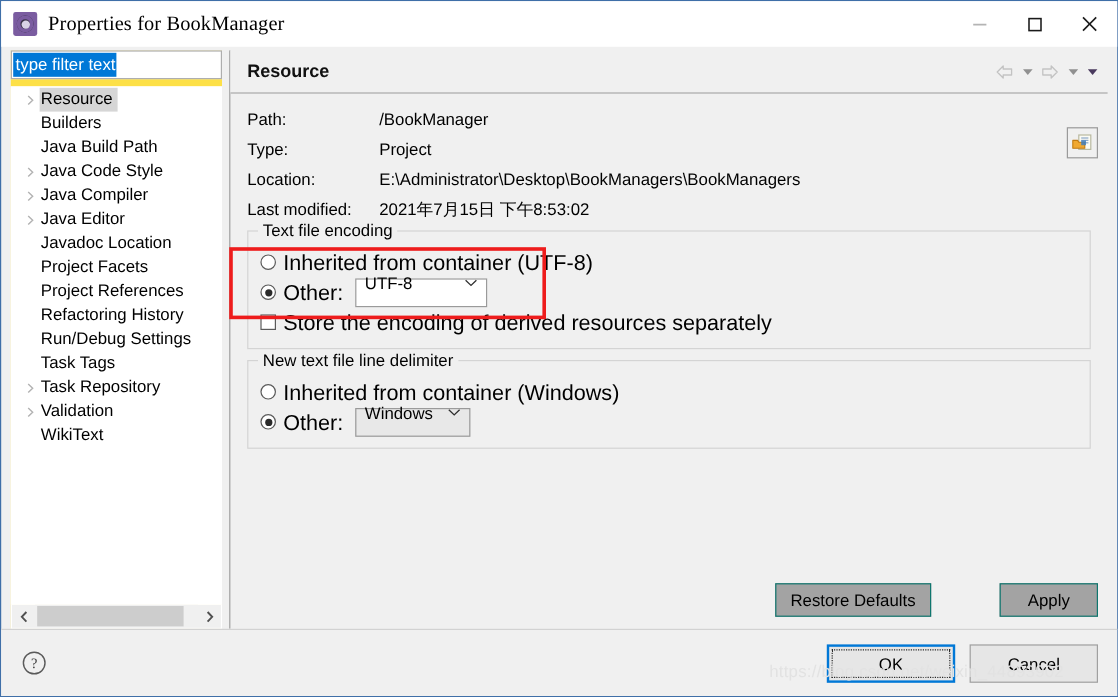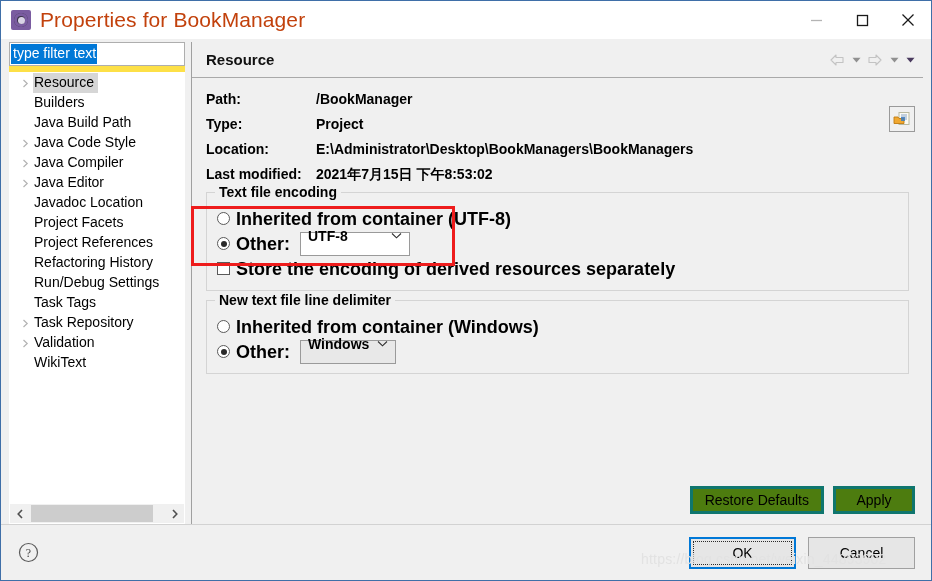--- a/index.html
+++ b/index.html
@@ -41,23 +41,24 @@
     box-shadow: inset 0 0 0 3px #7a5ca0;
   }
   .title-icon::after {
     content: "";
     position: absolute; left: 6.5px; top: 6.5px;
     width: 7px; height: 7px;
     border-radius: 50%;
     background: #d9d3e6;
   }
   .title-text {
-    font-size: 21px; color: #c2410c;
+    font-size: 17px; color: #000000;
     letter-spacing: .1px;
     white-space: nowrap;
+    font-family: Liberation Serif, serif;
   }
   .win-controls {
     position: absolute; right: 0; top: 0;
     height: 38px; display: flex;
   }
   .win-btn {
     width: 46px; height: 38px;
     display: flex; align-items: center; justify-content: center;
     background: transparent;
   }
@@ -170,21 +171,20 @@
   }
   .nav-drop {
     width: 14px; height: 22px;
     display: flex; align-items: center; justify-content: center;
   }
   .content-main {
     flex: 1 1 auto;
     padding: 12px 14px 0 14px;
     position: relative;
     min-height: 0;
-    font-weight: bold;
   }
 
   
   .prop-row {
     display: flex; align-items: flex-start;
     margin-bottom: 7px;
   }
   .prop-label {
     width: 110px; min-width: 110px;
     font-size: 14px; color: #000;
@@ -281,26 +281,27 @@
 
   
   .content-footer {
     display: flex; justify-content: flex-end;
     align-items: center;
     gap: 9px;
     padding: 0 8px 10px 0;
   }
   .btn {
     min-width: 82px; height: 28px;
-    border: 3px solid #0f766e;
-    background: #4d7c0f;
+    border: 1px solid #0f766e;
+    background: #a3a3a3;
     font-size: 14px; color: #000;
     display: flex; align-items: center; justify-content: center;
     padding: 0 12px;
     white-space: nowrap;
+    margin-left: 48px;
   }
 
   
   .dialog-footer {
     height: 56px; min-height: 56px;
     background: #f0f0f0;
     border-top: 1px solid #d2d2d2;
     display: flex; align-items: center;
     padding: 0 16px 0 16px;
     position: relative;

